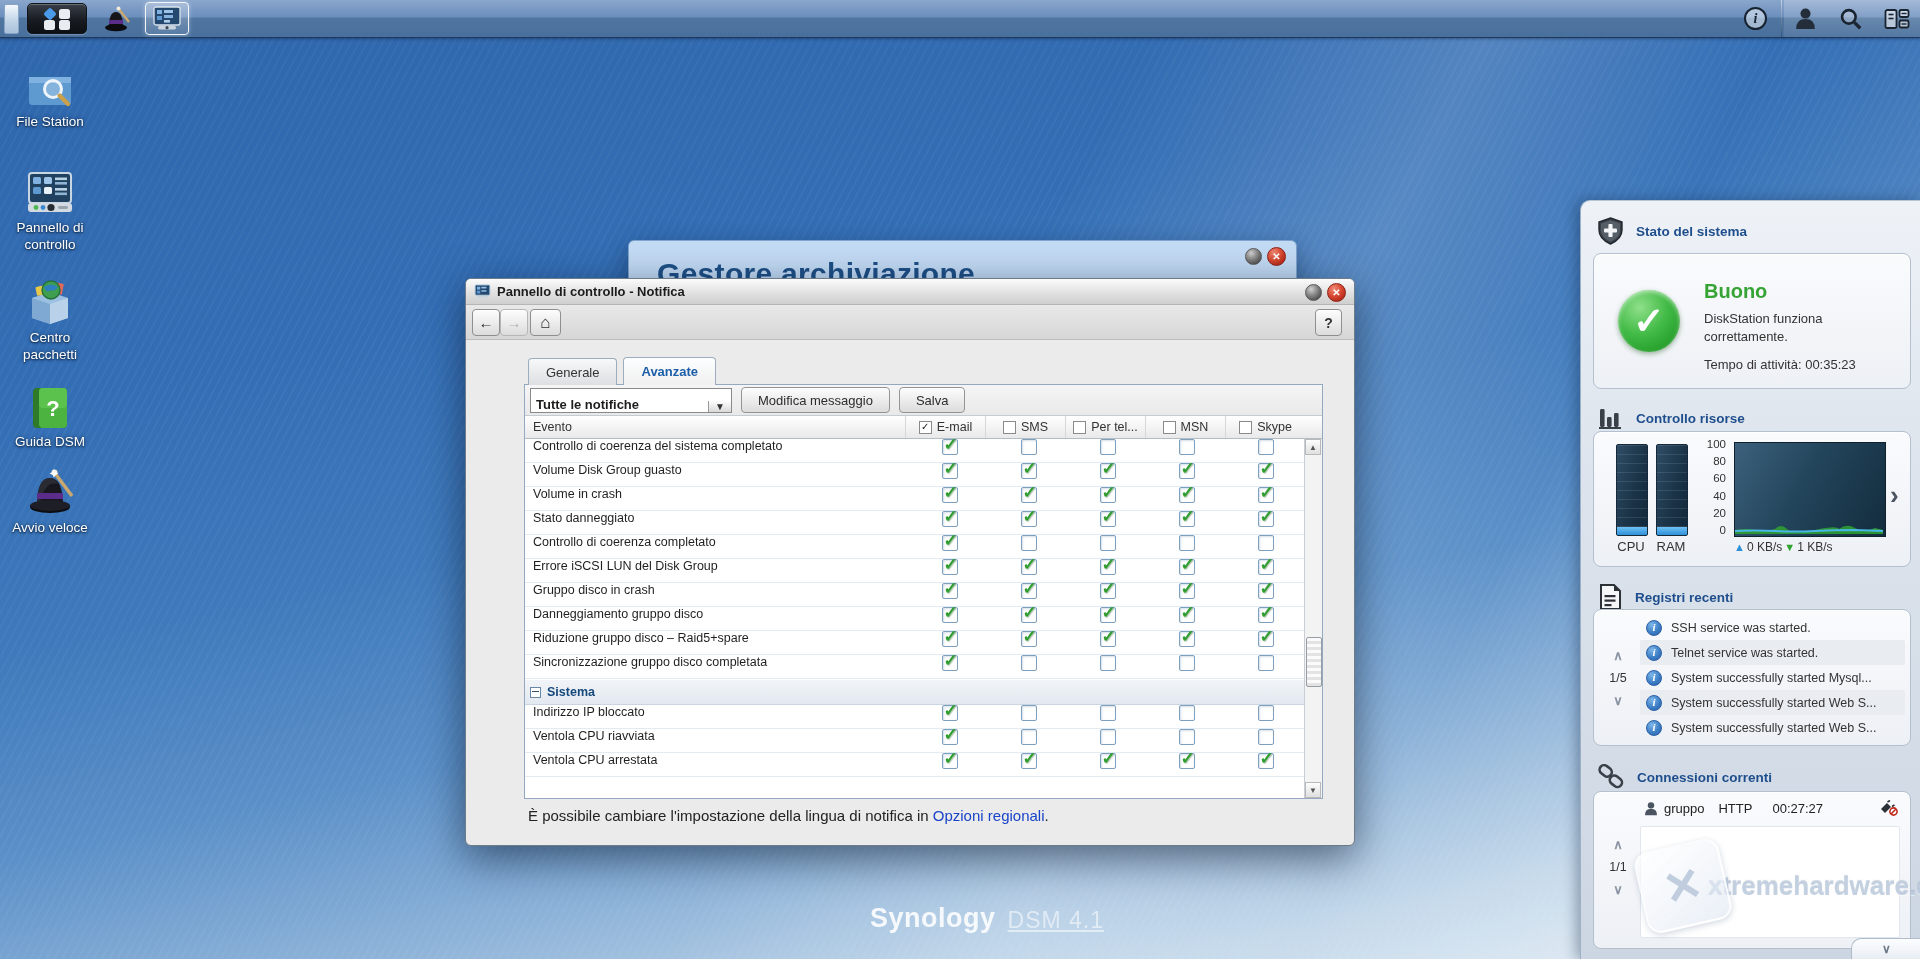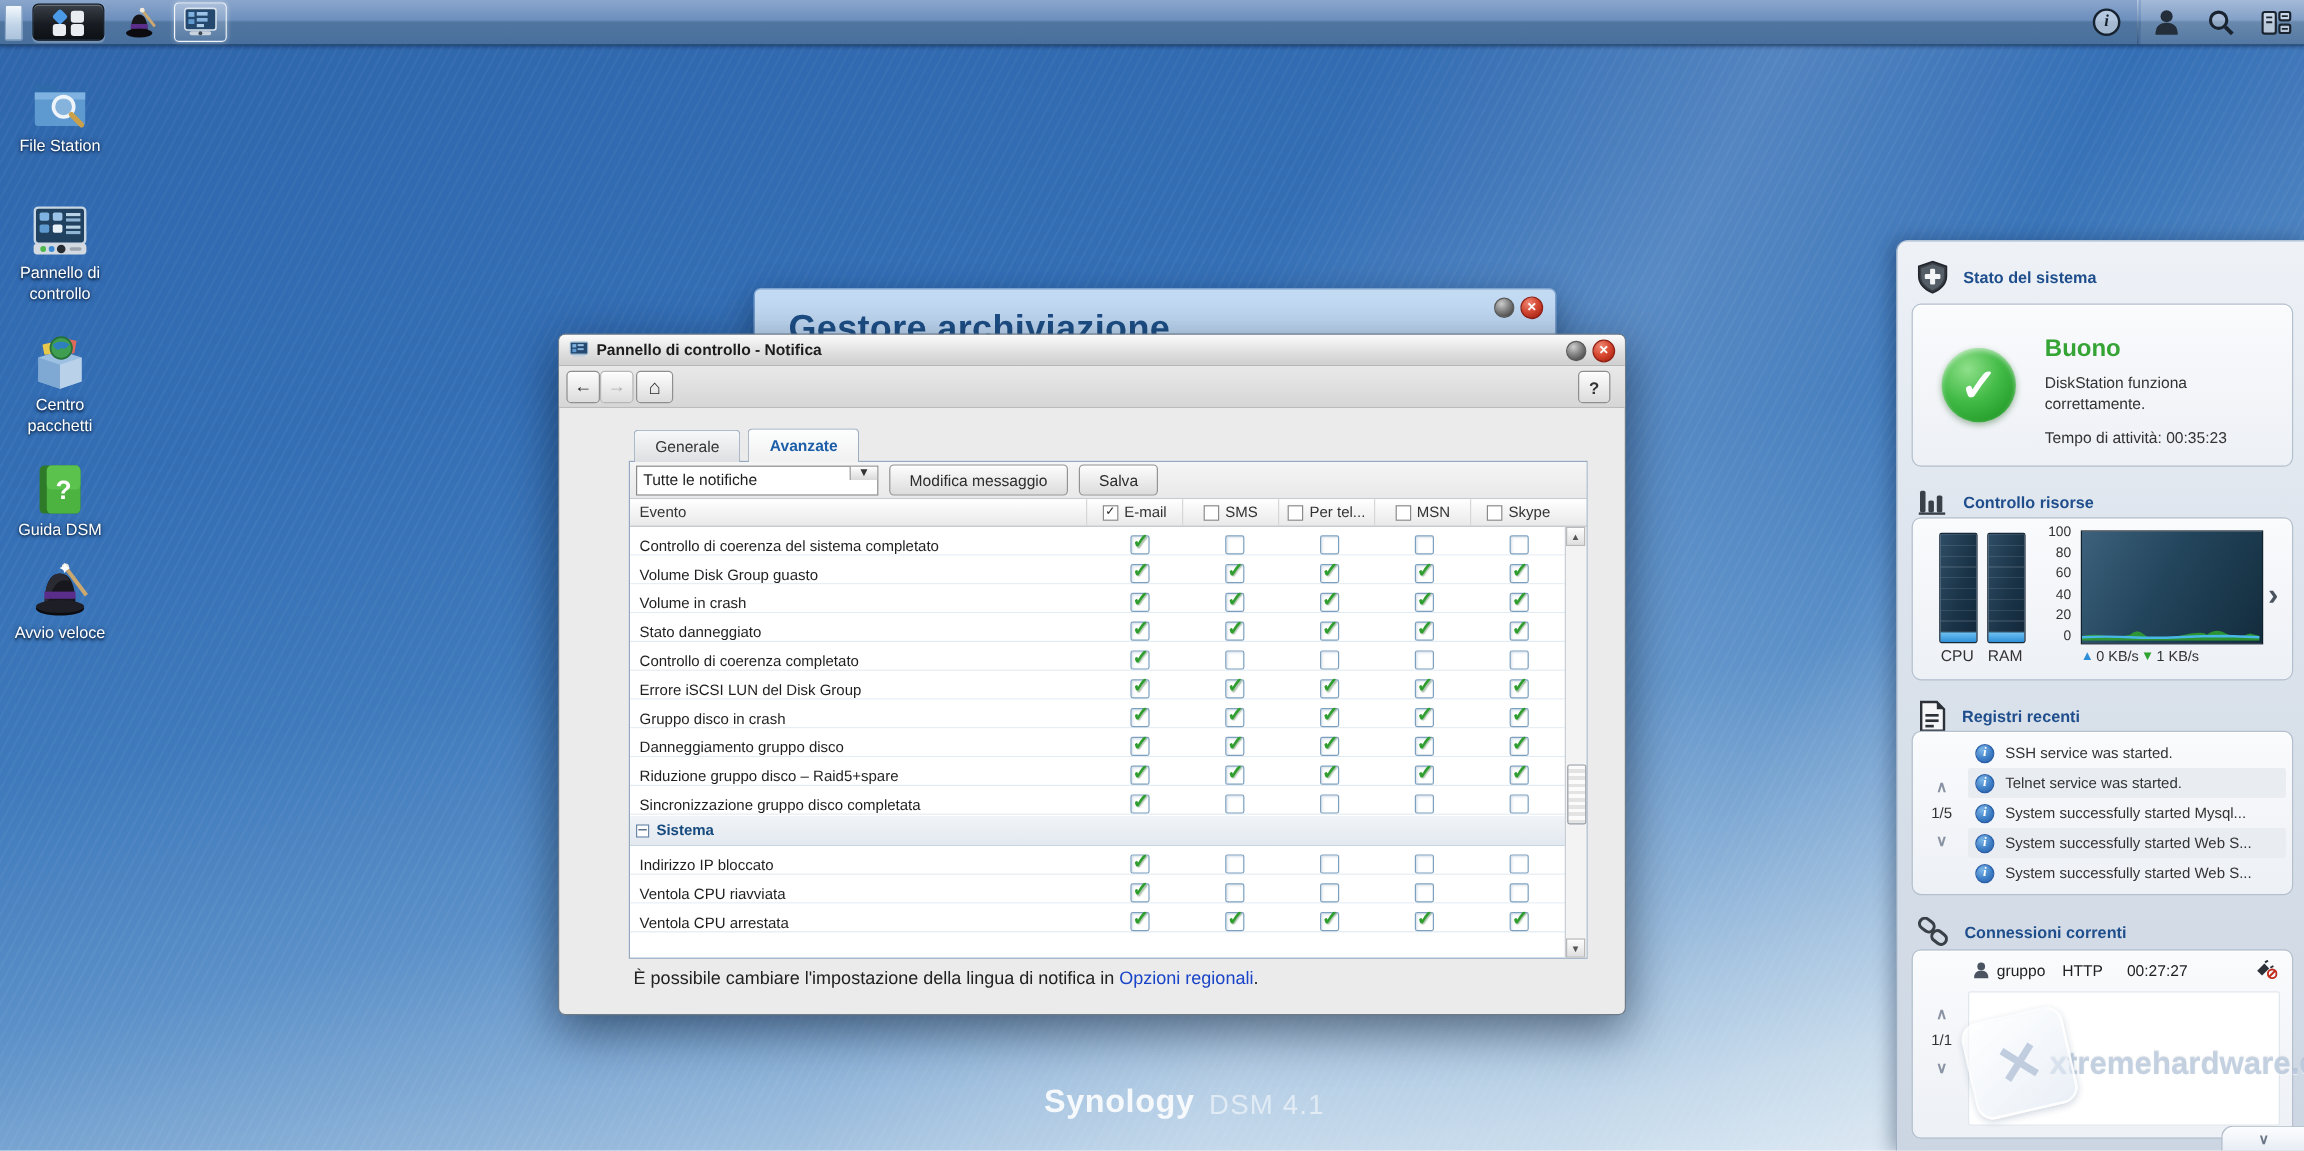--- a/index.html
+++ b/index.html
@@ -63,36 +63,36 @@
   .tabs{position:absolute;left:62px;top:79px;display:flex;gap:6px;z-index:3;}
   .tab{height:26px;padding:0 17px;display:flex;align-items:center;font-size:13px;color:#333;
     border:1px solid #9cadc0;border-bottom:none;border-radius:4px 4px 0 0;
     background:linear-gradient(#f7f8f9,#dddfe2);}
   .tab.active{font-weight:bold;color:#1c5fa8;background:linear-gradient(#fdfeff,#f2f2f2 85%,#f1f1f1);height:27px;margin-top:-1px;}
   .panel{position:absolute;left:58px;top:105px;width:799px;height:415px;box-sizing:border-box;
     border:1px solid #94a9c0;background:#fff;}
   .panel-toolbar{position:absolute;left:0;top:0;right:0;height:31px;box-sizing:border-box;
     background:linear-gradient(#f5f5f5,#e9e9e9);border-bottom:1px solid #c6ccd4;
     display:flex;align-items:center;padding:0 5px;}
-  .select{width:200px;height:23px;border:1px solid #8a8a8a;background:#fff;display:flex;align-items:flex-start;}
+  .select{width:200px;height:23px;border:1px solid #8a8a8a;background:#fff;display:flex;align-items:flex-end;font-weight:bold;}
   .select .sel-val{flex:1;font-size:13px;color:#1d1d1d;padding:3px 0 0 5px;}
   .select .sel-chevron{width:22px;border-left:1px solid #9a9a9a;background:linear-gradient(#fefefe,#d9d9d9);
     display:flex;align-items:center;justify-content:center;font-size:10px;color:#333;}
   .tb-btn{height:24px;margin-left:9px;padding:0 16px;border:1px solid #949494;border-radius:4px;
     background:linear-gradient(#fdfdfd,#dcdcdc);box-shadow:inset 0 1px 0 #fff;
     font-size:13px;color:#2c2c2c;display:flex;align-items:center;}
   .grid-header{position:absolute;left:0;top:31px;right:0;height:23px;box-sizing:border-box;padding-right:17px;
     background:linear-gradient(#ffffff,#e9e9e9);border-bottom:1px solid #b4bcc4;display:flex;}
   .evt-h{flex:1;font-size:12.5px;color:#333;padding:4px 0 0 8px;}
   .col-h{width:79px;display:flex;align-items:center;justify-content:center;gap:5px;border-left:1px solid #d7d7d7;
     font-size:12.5px;color:#333;}
   .hcb{width:11px;height:11px;border:1px solid #8a8a8a;background:#fff;display:inline-flex;align-items:center;
     justify-content:center;font-size:10px;color:#222;line-height:1;}
   .rows-viewport{position:absolute;left:0;top:54px;right:17px;bottom:0;overflow:hidden;}
-  .trow{display:flex;height:23px;border-bottom:1px solid #e1ebf3;align-items:flex-end;background:#fff;}
+  .trow{display:flex;height:23px;border-bottom:1px solid #e1ebf3;align-items:flex-start;background:#fff;}
   .tlabel{flex:1;font-size:12.5px;color:#1f1f1f;padding-left:8px;white-space:nowrap;overflow:hidden;}
   .tcell{width:79px;display:flex;align-items:center;justify-content:center;}
   .cb{position:relative;width:14px;height:14px;border:1px solid #7da0be;border-radius:2px;background:#fff;
     box-shadow:inset 1px 1px 2px rgba(90,130,170,.25);}
   .cb.checked::after{content:attr(data-glyph);position:absolute;left:1px;top:-6px;font-size:17px;font-weight:bold;
     color:#2f9e2f;text-shadow:1px 1px 1px rgba(20,80,20,.35);}
   .grow{display:flex;height:24px;align-items:center;background:linear-gradient(#f1f4f8,#e3e9f0);
     border-bottom:1px solid #c9d5e1;border-top:1px solid #fff;}
   .gminus{width:9px;height:9px;border:1px solid #6a87a8;background:#fff;margin:0 6px 0 5px;position:relative;}
   .gminus::after{content:"";position:absolute;left:1px;right:1px;top:3px;height:1px;background:#35506e;}
@@ -146,21 +146,21 @@
   .conn-row{position:absolute;left:50px;top:8px;right:12px;display:flex;align-items:center;font-size:13px;color:#222;}
   .conn-row .c-user{margin-left:6px;} .conn-row .c-proto{margin-left:14px;} .conn-row .c-time{margin-left:20px;}
   .conn-empty{position:absolute;left:46px;top:34px;right:10px;bottom:10px;background:#fff;border:1px solid #e2e7ee;border-radius:2px;}
   .kick-icon{margin-left:auto;}
   .collapse-tab{position:absolute;right:0;top:737px;width:70px;height:22px;border-radius:10px 0 0 0;
     background:linear-gradient(#fcfdff,#e8edf4);border:1px solid #b0bcca;border-right:none;box-sizing:border-box;
     display:flex;align-items:center;justify-content:center;font-size:12px;font-weight:bold;color:#6a7686;}
   
   #synology-mark{position:absolute;left:870px;top:903px;z-index:4;display:flex;align-items:flex-end;gap:12px;}
   #synology-mark .s-brand{font-size:27px;font-weight:bold;color:rgba(255,255,255,.88);letter-spacing:.5px;}
-  #synology-mark .s-ver{font-size:23px;color:rgba(255,255,255,.55);letter-spacing:1px;}
+  #synology-mark .s-ver{font-size:23px;color:rgba(255,255,255,.55);letter-spacing:1px;text-decoration:underline;}
   #xtreme-mark{position:absolute;left:1640px;top:845px;z-index:30;display:flex;align-items:center;opacity:.85;}
   #xtreme-logo{width:82px;height:78px;border-radius:14px;transform:rotate(-13deg);
     background:linear-gradient(150deg,rgba(255,255,255,.75),rgba(210,222,238,.55));
     border:2px solid rgba(255,255,255,.8);box-shadow:0 2px 6px rgba(40,70,110,.25);
     display:flex;align-items:center;justify-content:center;font-size:46px;font-weight:bold;color:rgba(175,192,214,.9);}
   #xtreme-text{margin-left:-18px;font-size:26px;font-weight:bold;color:rgba(182,198,218,.95);
     text-shadow:0 1px 1px rgba(255,255,255,.7),0 -1px 1px rgba(90,115,145,.35);}
 </style>
 </head>
 <body>

